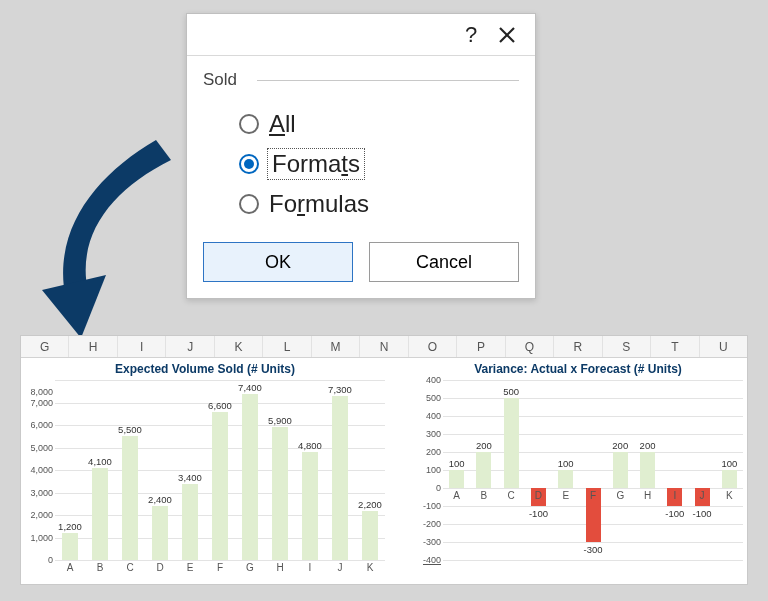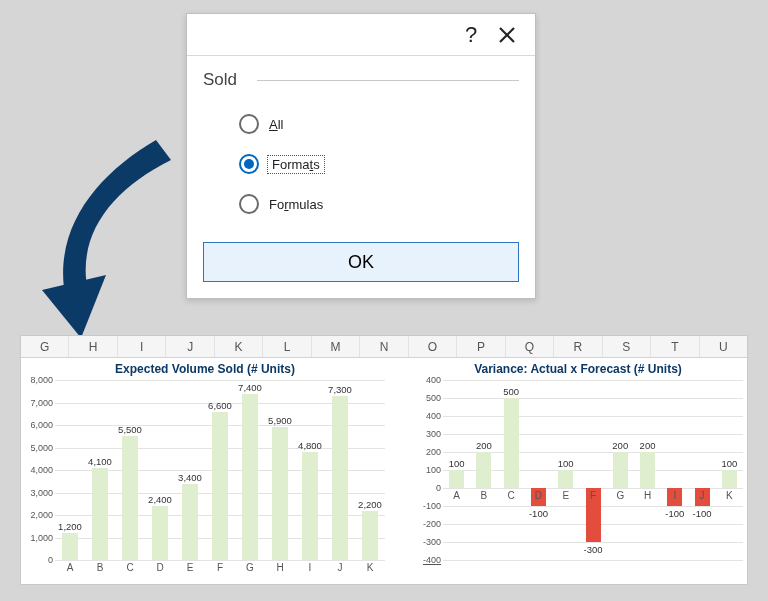--- a/index.html
+++ b/index.html
@@ -14,21 +14,21 @@
   .dialog-close svg{width:18px;height:18px;}
   .dialog-close svg line{stroke:#222;stroke-width:2.2;}
   .dialog-body{padding:14px 16px 18px 16px;}
   .group-label{font-size:17px;color:#444;position:relative;margin-bottom:14px;}
   .group-label::after{content:"";position:absolute;left:54px;right:0;top:50%;height:1px;background:#c8c8c8;}
   .radio-list{padding-left:36px;}
   .radio{display:flex;align-items:center;height:40px;cursor:pointer;}
   .radio-circle{width:20px;height:20px;border:2px solid #6a6a6a;border-radius:50%;margin-right:10px;display:flex;align-items:center;justify-content:center;}
   .radio.sel .radio-circle{border-color:#0067c0;}
   .radio.sel .radio-circle::after{content:"";width:10px;height:10px;background:#0067c0;border-radius:50%;}
-  .radio-label{font-size:13px;color:#222;text-align:right;}
+  .radio-label{font-size:24px;color:#222;text-align:right;}
   .radio.sel .radio-label{outline:1px dotted #555;outline-offset:1px;padding:0 3px;}
   .underline{text-decoration:underline;}
   .dialog-buttons{display:flex;gap:16px;padding:0 16px 16px 16px;}
   .dlg-btn{flex:1;height:40px;font-size:18px;border:1px solid #9a9a9a;background:#fff;cursor:pointer;display:flex;align-items:center;justify-content:center;}
   .dlg-btn.ok{background:#e8f2fc;border-color:#2d74c4;}
 
   
   .arrow{position:absolute;left:36px;top:140px;width:180px;height:210px;pointer-events:none;}
   .arrow svg{width:100%;height:100%;}
   .arrow svg path, .arrow svg polygon{fill:#0c3a66;}
@@ -87,20 +87,21 @@
         <span class="radio-label">Forma<span class="underline">t</span>s</span>
       </div>
       <div class="radio">
         <span class="radio-circle"></span>
         <span class="radio-label">Fo<span class="underline">r</span>mulas</span>
       </div>
     </div>
   </div>
   <div class="dialog-buttons">
     <div class="dlg-btn ok">OK</div>
+    <div class="dlg-btn">Cancel</div>
   </div>
 </div>
 
 <div class="sheet">
   <div class="col-headers" id="col-headers">
       <div class="col-h">G</div>
       <div class="col-h">H</div>
       <div class="col-h">I</div>
       <div class="col-h">J</div>
       <div class="col-h">K</div>
@@ -121,21 +122,21 @@
       <div class="plot" style="position:relative;left:0;top:4px;width:360px;height:180px;">
         <div class="yaxis" id="yaxis-0">
             <div class="ytick" style="top: 180px;">0</div>
             <div class="ytick" style="top: 157.5px;">1,000</div>
             <div class="ytick" style="top: 135px;">2,000</div>
             <div class="ytick" style="top: 112.5px;">3,000</div>
             <div class="ytick" style="top: 90px;">4,000</div>
             <div class="ytick" style="top: 67.5px;">5,000</div>
             <div class="ytick" style="top: 45px;">6,000</div>
             <div class="ytick" style="top: 22.5px;">7,000</div>
-            <div class="ytick" style="top: 0px;">8,000</div>
+            <div class="ytick" style="top: 12px;">8,000</div>
           </div>
         <div class="grid" id="grid-0">
             <div class="gline" style="top: 180px;"></div>
             <div class="gline" style="top: 157.5px;"></div>
             <div class="gline" style="top: 135px;"></div>
             <div class="gline" style="top: 112.5px;"></div>
             <div class="gline" style="top: 90px;"></div>
             <div class="gline" style="top: 67.5px;"></div>
             <div class="gline" style="top: 45px;"></div>
             <div class="gline" style="top: 22.5px;"></div>

